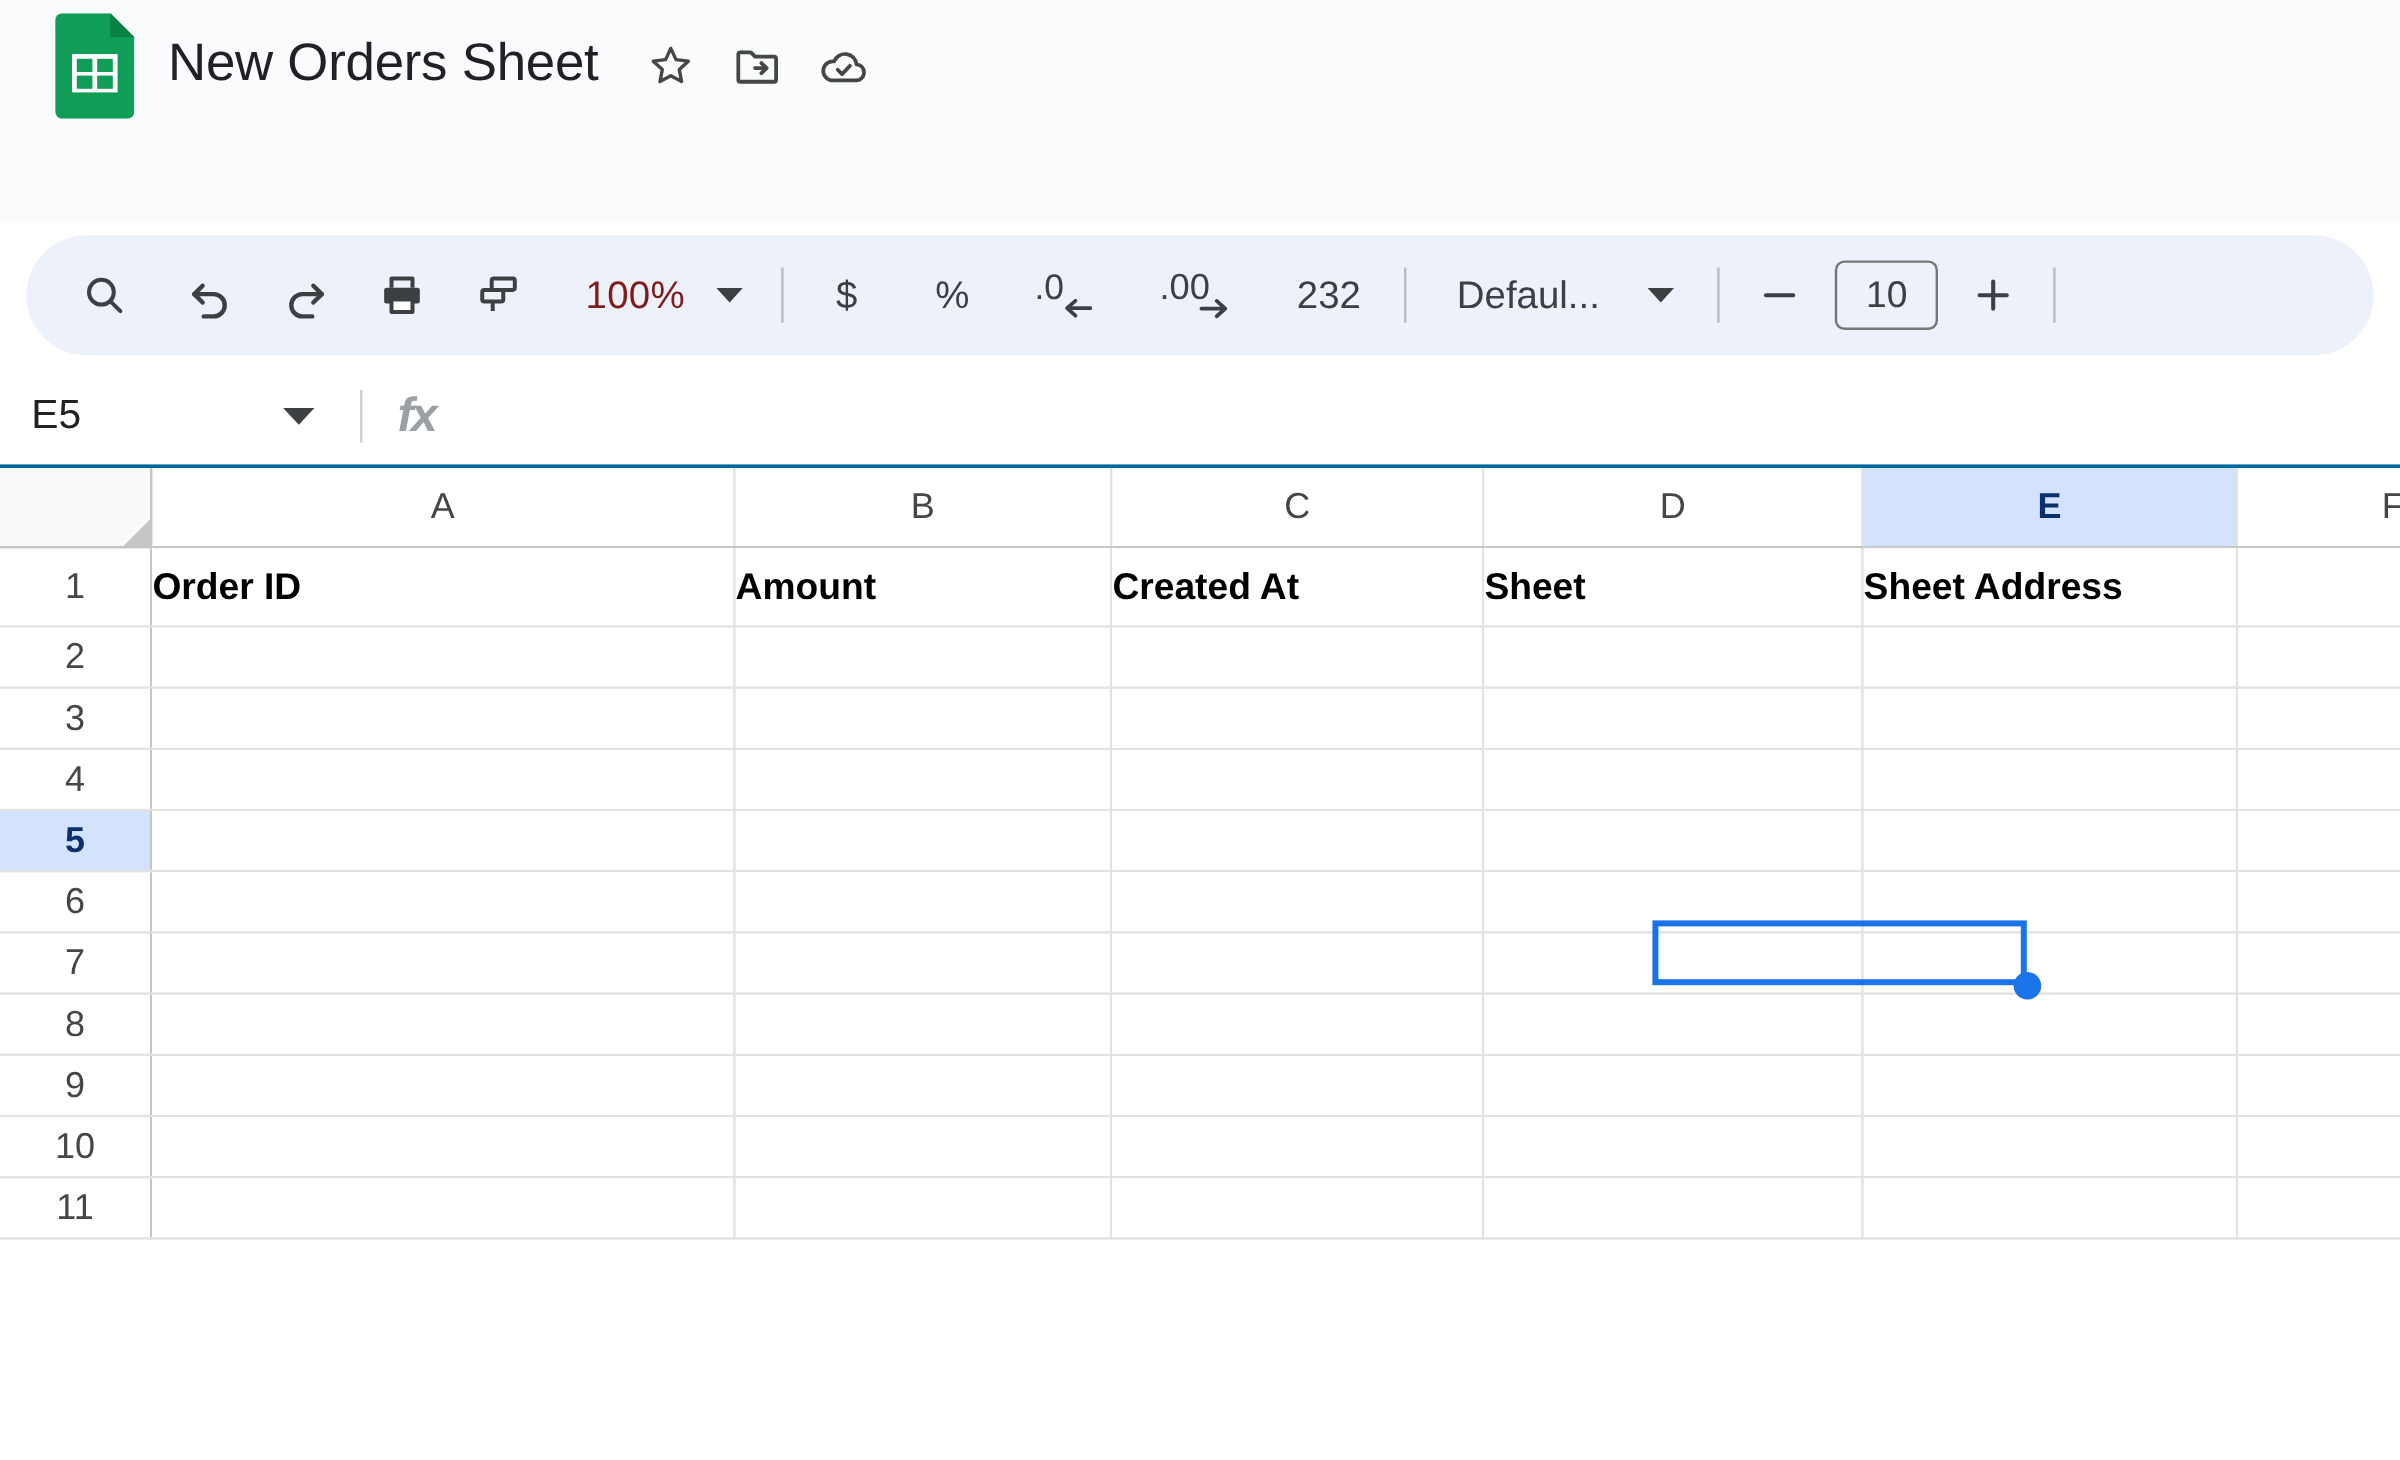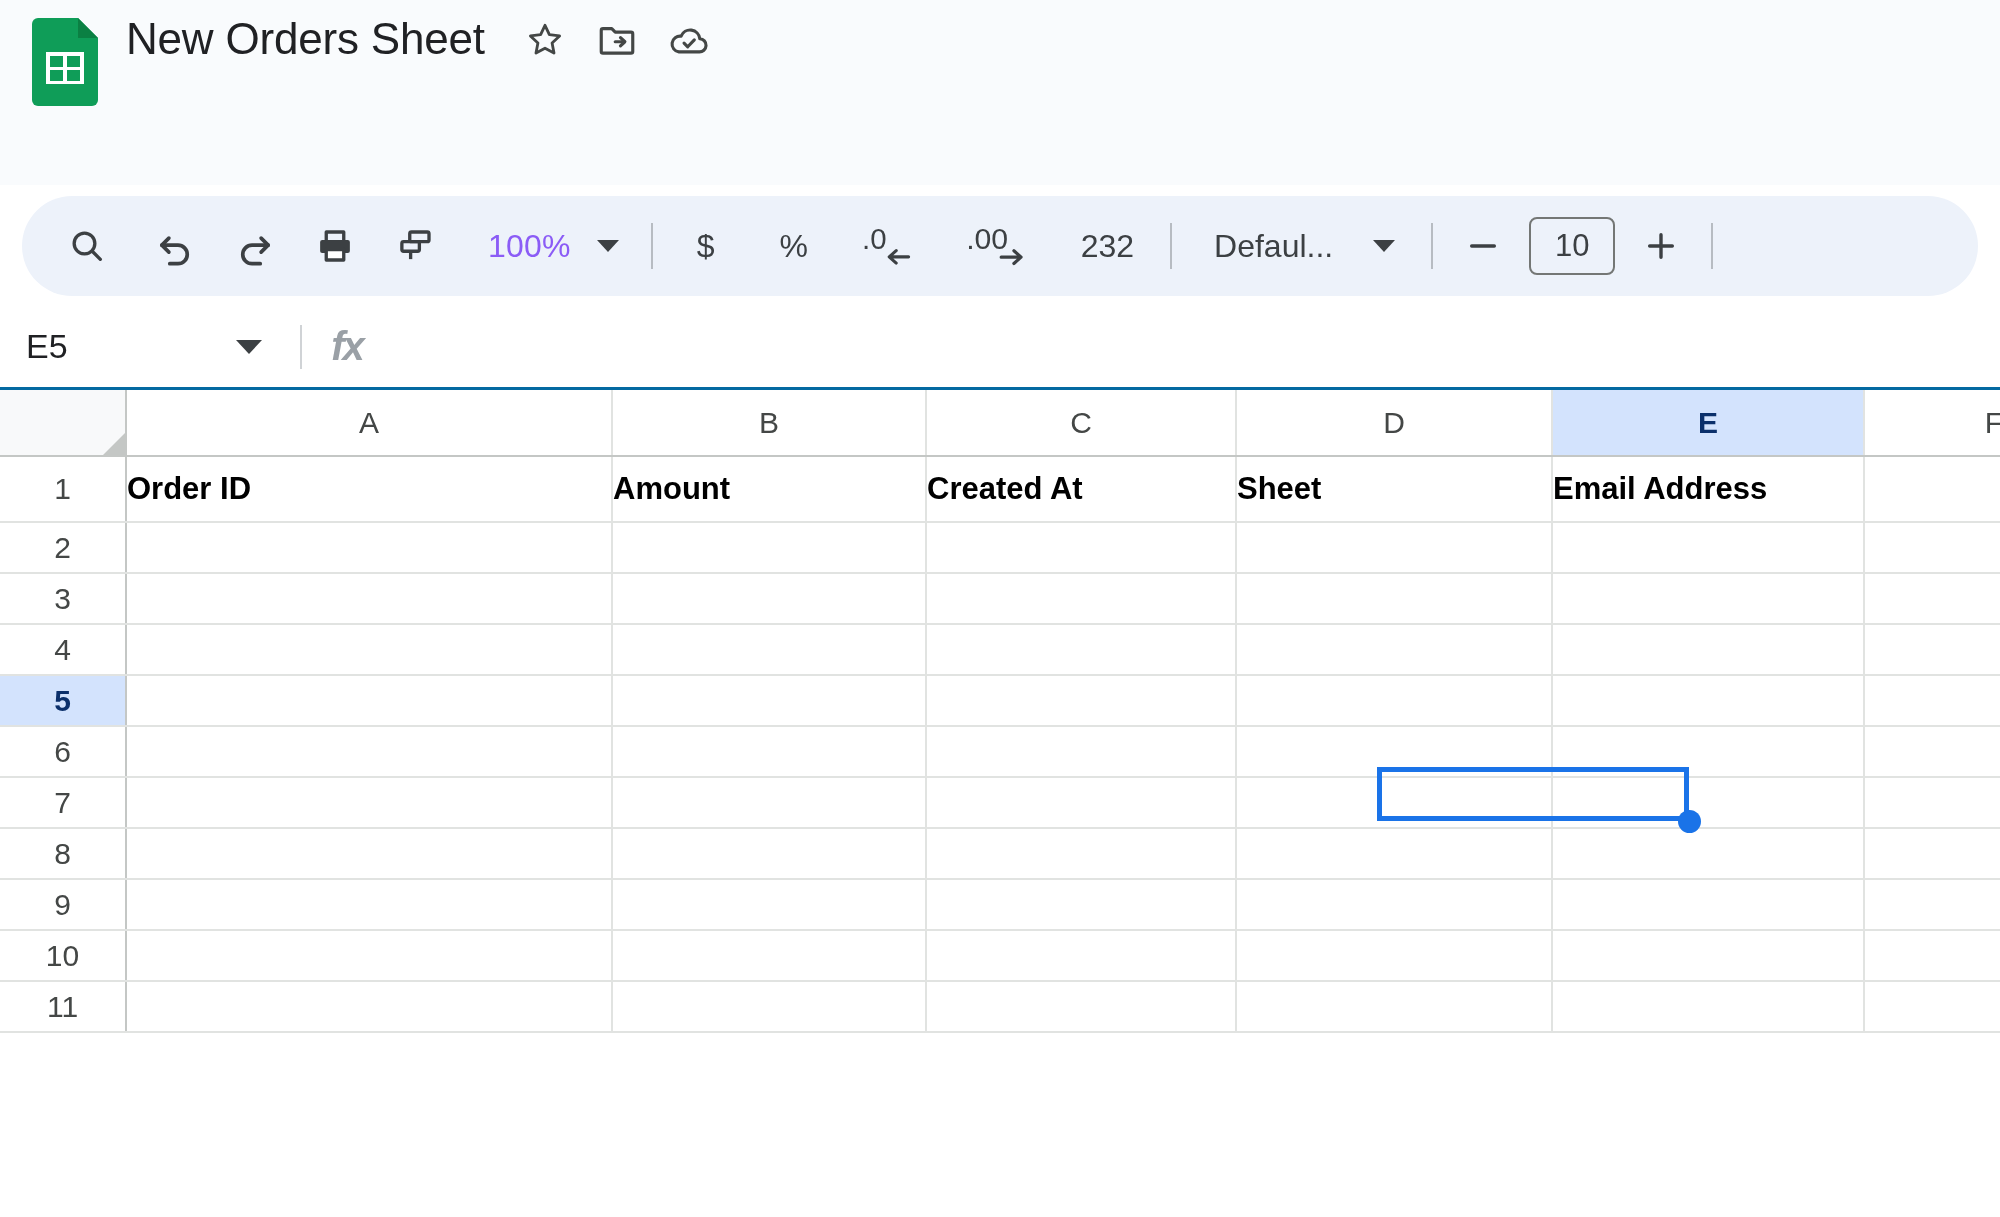--- a/index.html
+++ b/index.html
@@ -13,22 +13,22 @@
 
   
   .app-header {
     position: relative;
     height: 185px;
     background: #f9fbfd;
     padding: 14px 0 0 0;
   }
   .title-row {
     display: flex;
-    align-items: flex-start;
-    padding-left: 32px;
+    align-items: center;
+    padding-left: 46px;
     height: 78px;
   }
   .sheets-logo {
     width: 66px; height: 88px;
     position: relative;
     flex: 0 0 auto;
     margin-top: 4px;
   }
   .sheets-logo svg { display: block; }
 
@@ -97,21 +97,21 @@
     margin: 0 22px;
     flex: 0 0 auto;
   }
   .tb-zoom {
     display: flex; align-items: center;
     padding: 0 10px 0 16px;
     height: 62px; border-radius: 6px; cursor: pointer;
     flex: 0 0 auto;
   }
   .tb-zoom-label {
-    font-size: 32px; color: #8b5cf6; letter-spacing: 0.2px;
+    font-size: 32px; color: #7f1d1d; letter-spacing: 0.2px;
   }
   .caret {
     width: 0; height: 0;
     border-left: 11px solid transparent;
     border-right: 11px solid transparent;
     border-top: 12px solid #3c4043;
     margin-left: 26px;
   }
   .tb-text {
     font-size: 32px; color: #3c4043;
@@ -455,21 +455,21 @@
         <th class="col-head" style="width:260px">F</th>
       </tr>
     </thead>
     <tbody>
       <tr style="height:66px">
         <td class="row-head">1</td>
         <td class="cell hdr">Order ID</td>
         <td class="cell hdr">Amount</td>
         <td class="cell hdr">Created At</td>
         <td class="cell hdr">Sheet</td>
-        <td class="cell hdr">Email Address</td>
+        <td class="cell hdr">Sheet Address</td>
         <td class="cell"></td>
       </tr>
       <tr style="height:51px">
         <td class="row-head">2</td>
         <td class="cell"></td>
         <td class="cell"></td>
         <td class="cell"></td>
         <td class="cell"></td>
         <td class="cell"></td>
         <td class="cell"></td>

